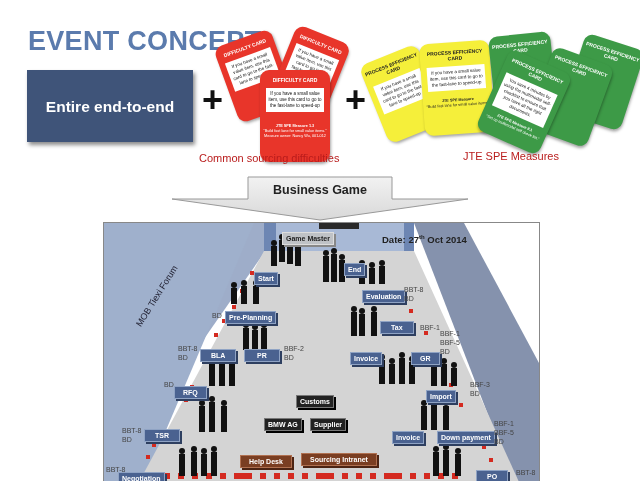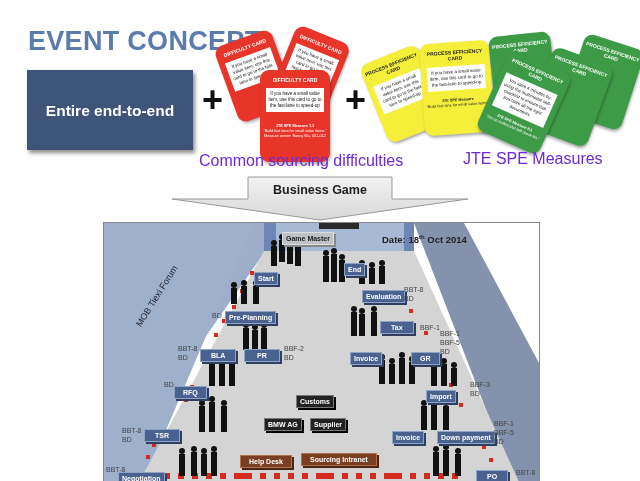--- a/index.html
+++ b/index.html
@@ -1,30 +1,30 @@
 <!DOCTYPE html>
 <html><head>
 <meta charset="utf-8">
 <style>
   html,body{margin:0;padding:0;}
   body{width:640px;height:481px;background:#ffffff;position:relative;overflow:hidden;font-family:"Liberation Sans",sans-serif;}
   .abs{position:absolute;}
   #title{left:28px;top:26px;font-size:27px;font-weight:bold;color:#5b7bad;letter-spacing:0.3px;}
-  #casebox{left:27px;top:70px;width:166px;height:80px;background:#3f5479;box-shadow:2px 3px 4px rgba(0,0,0,0.45);color:#fff;font-weight:bold;font-size:15.5px;text-align:center;display:flex;align-items:center;justify-content:center;line-height:19px;}
+  #casebox{left:27px;top:70px;width:166px;height:72px;background:#3f5479;box-shadow:2px 3px 4px rgba(0,0,0,0.45);color:#fff;font-weight:bold;font-size:15.5px;text-align:center;display:flex;align-items:center;justify-content:center;line-height:19px;}
   .plus{font-size:36px;font-weight:bold;color:#111;line-height:1;}
   .card{position:absolute;border-radius:9px;box-shadow:1px 2px 3px rgba(0,0,0,0.35);}
   .card .ct{font-size:5px;font-weight:bold;text-align:center;margin-top:7px;color:#222;}
   .card .cb{background:#fff;margin:5px 6px;font-size:4.5px;text-align:center;padding:3px 2px;color:#111;line-height:6px;}
   .card .cf{font-size:3.8px;text-align:center;color:#222;line-height:5px;}
   .red{background:#e8352a;}
   .red .ct,.red .cf{color:#fff;}
   .yel{background:#f5ef3a;}
   .grn{background:#3d9a47;}
   .grn .ct,.grn .cf{color:#fff;}
-  .caption{font-size:16px;color:#6d28d9;}
+  .caption{font-size:11px;color:#b91c1c;}
   #gamearrow{left:170px;top:176px;width:300px;height:45px;}
   #floor{left:103px;top:222px;width:435px;height:259px;border:1px solid #888;overflow:hidden;background:#fff;}
   .box{position:absolute;background:#4a6290;color:#fff;font-size:7px;font-weight:bold;text-align:center;padding:2px 3px;box-shadow:2px 2px 0 #2e3f60;border:1px solid #8fa3c4;white-space:nowrap;}
   .box.dark{background:#222;box-shadow:2px 2px 0 #000;border-color:#777;}
   .box.brown{background:#7a3e22;box-shadow:2px 2px 0 #4c2413;border-color:#b07050;}
   .box.grey{background:#bfc2c6;color:#222;box-shadow:2px 2px 0 #888;border-color:#ddd;}
   .lbl{position:absolute;font-size:7px;color:#444;line-height:9px;}
 </style>
 </head>
 <body>
@@ -269,21 +269,21 @@
           <rect x="337" y="141" width="6" height="22"></rect>
         <circle cx="350" cy="142" r="3"></circle>
           <rect x="347" y="145" width="6" height="18"></rect>
       </g>
     </g>
   </svg>
 
   <div class="abs" style="left:36px;top:10px;font-size:16px;font-weight:bold;color:#111;line-height:19px;">
   </div>
   <div class="abs" style="left:278px;top:8px;font-size:9.5px;font-weight:bold;color:#222;line-height:12px;">
-    <div><span>Date: 18</span><sup style="font-size:6px;">th</sup><span> Oct 2014</span></div>
+    <div><span>Date: 27</span><sup style="font-size:6px;">th</sup><span> Oct 2014</span></div>
   </div>
   <div class="abs" style="left:30px;top:100px;font-size:9px;color:#223;transform:rotate(-58deg);transform-origin:left top;white-space:nowrap;">MOB Tiexi Forum</div>
 
   <div class="box grey" style="left:178px;top:9px;">Game Master</div>
   <div class="box" style="left:150px;top:49px;">Start</div>
   <div class="box" style="left:240px;top:40px;">End</div>
   <div class="box" style="left:121px;top:88px;">Pre-Planning</div>
   <div class="box" style="left:258px;top:67px;">Evaluation</div>
   <div class="box" style="left:96px;top:126px;padding:2px 10px;">BLA</div>
   <div class="box" style="left:140px;top:126px;padding:2px 12px;">PR</div>

